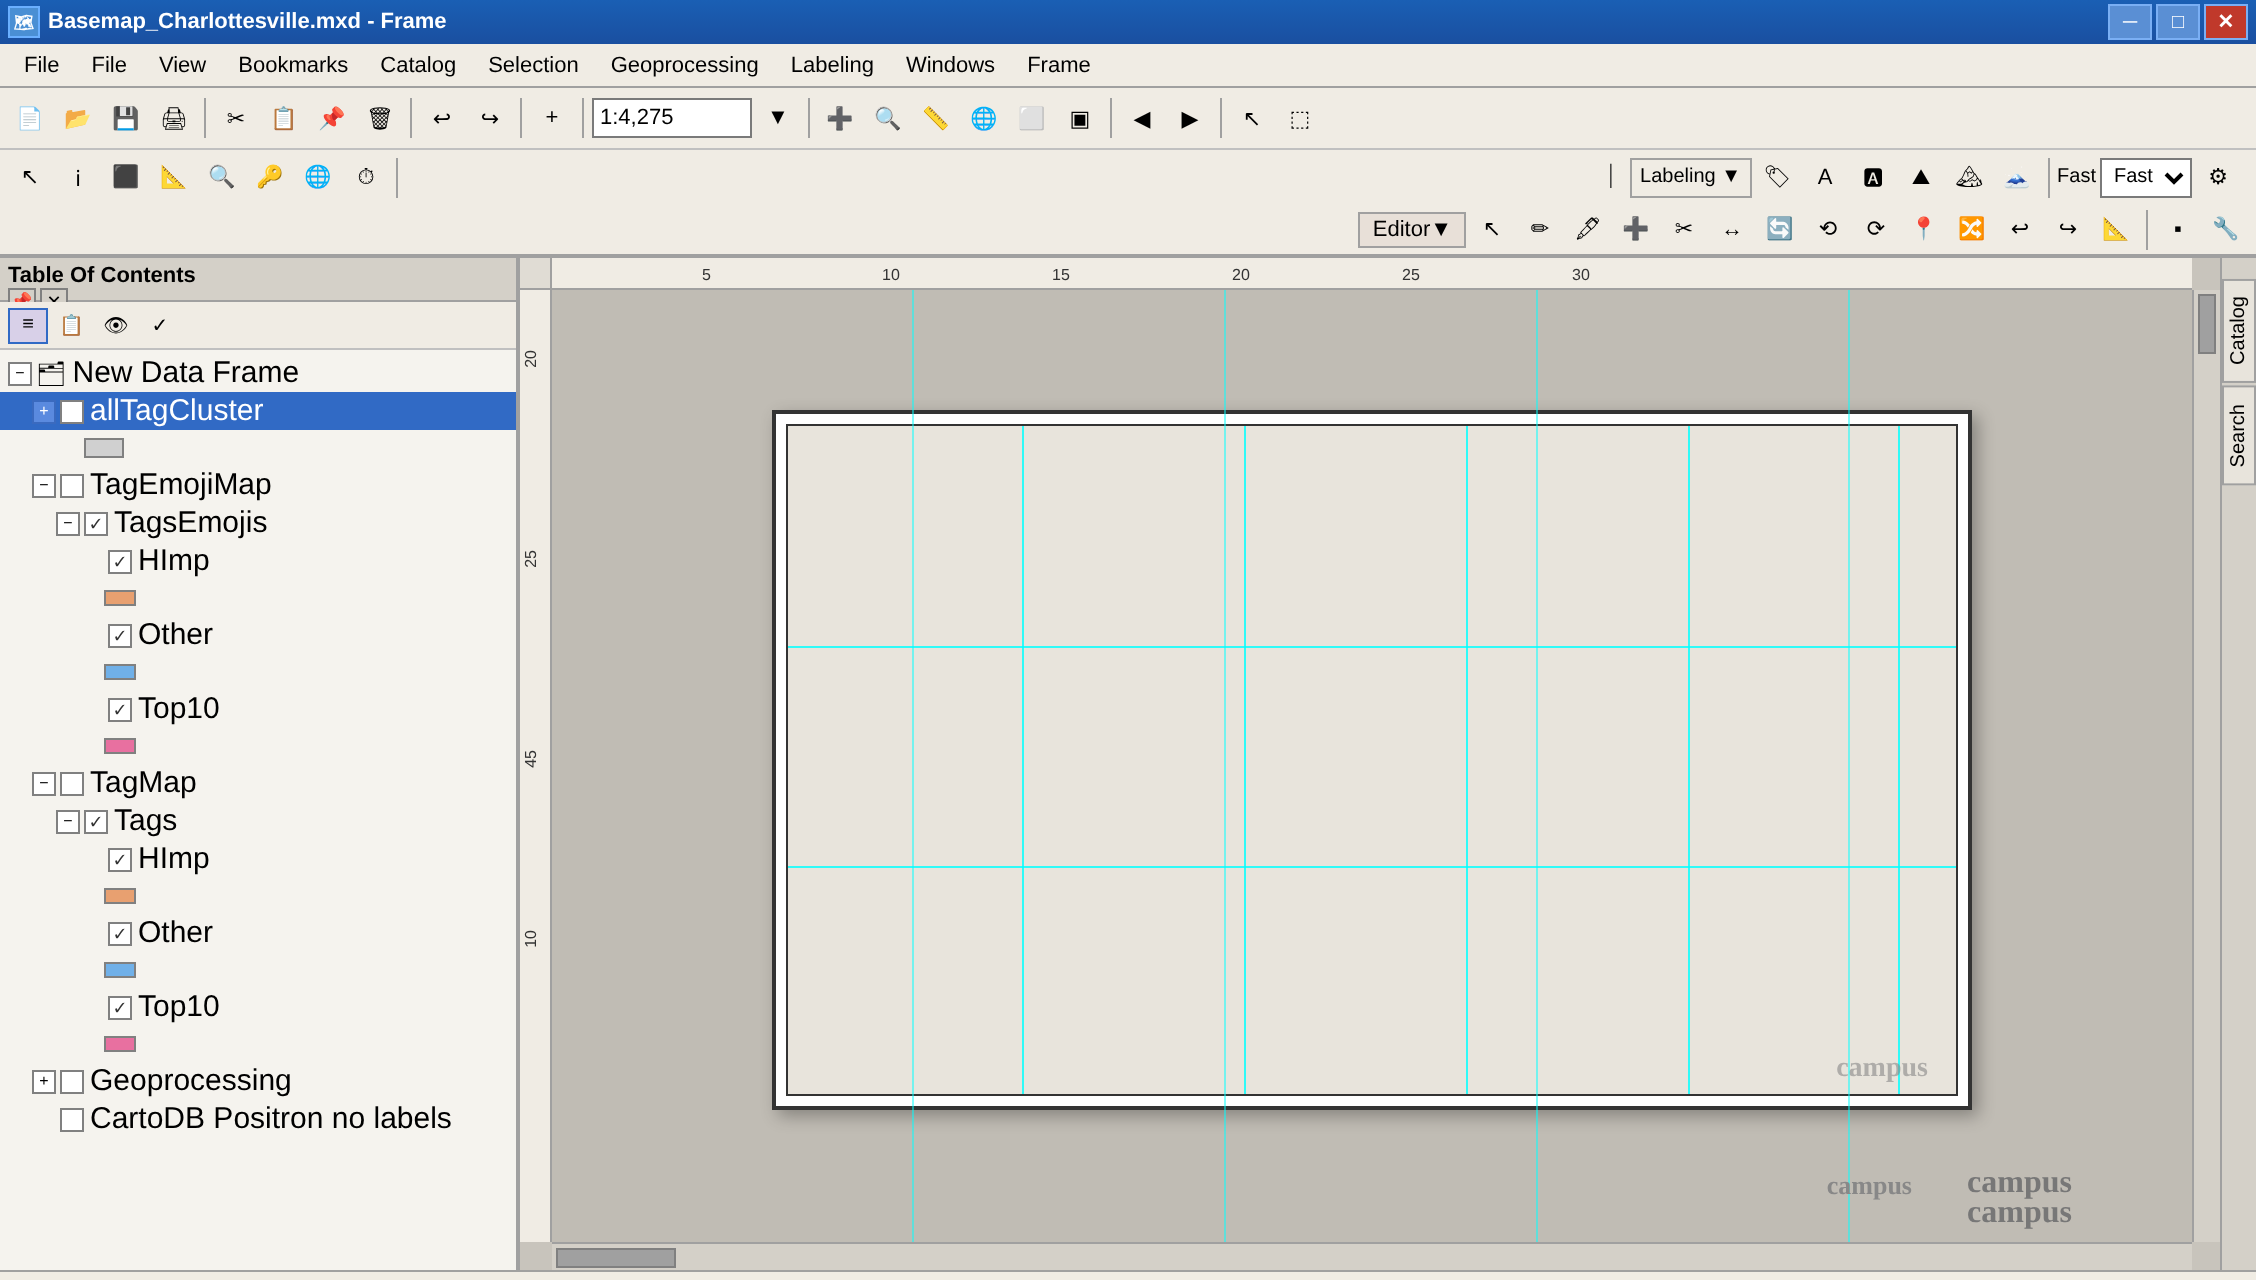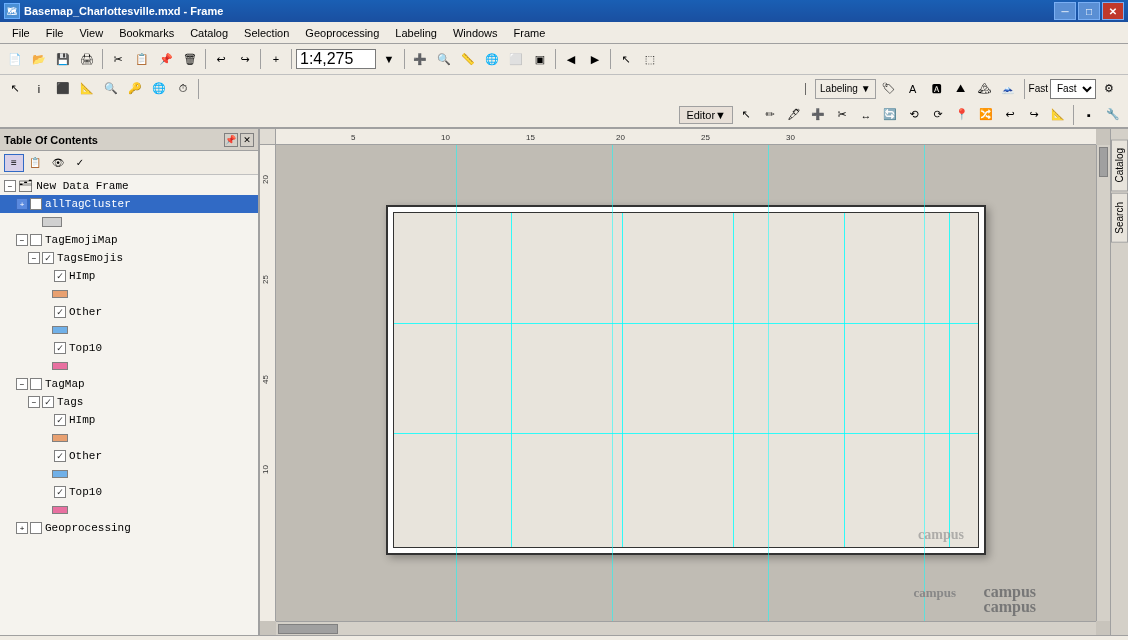--- a/index.html
+++ b/index.html
@@ -61,21 +61,21 @@
       display: flex; align-items: center; justify-content: center;
       cursor: pointer;
       font-size: 11px;
     }
     .tool-separator { width: 1px; height: 20px; background: #a0a0a0; margin: 0 2px; }
     .scale-input {
       width: 80px; height: 20px;
       border: 1px solid #7a7a7a;
       background: white;
       padding: 0 3px;
-      font-size: 16px;
+      font-size: 11px;
     }
     .toolbar-dropdown {
       height: 20px;
       border: 1px solid #7a7a7a;
       background: white;
       font-size: 10px;
       padding: 0 2px;
     }
     .labeling-btn {
       height: 20px;
@@ -118,24 +118,24 @@
       background: #f5f3ee;
       border-right: 2px solid #a0a0a0;
       display: flex;
       flex-direction: column;
       overflow: hidden;
     }
     .toc-header {
       background: #d4d0c8;
       border-bottom: 1px solid #a0a0a0;
       display: flex;
-      align-items: center;
       justify-content: space-between;
       padding: 3px 4px;
       height: 22px;
+      flex-direction: column;
     }
     .toc-title { font-size: 11px; font-weight: bold; }
     .toc-controls { display: flex; gap: 2px; }
     .toc-ctrl-btn { width: 14px; height: 14px; background: #d4d0c8; border: 1px solid #808080; font-size: 9px; display: flex; align-items: center; justify-content: center; cursor: pointer; }
 
     .toc-toolbar {
       display: flex;
       align-items: center;
       padding: 2px 4px;
       gap: 2px;
@@ -198,21 +198,21 @@
     .checkbox.checked::after { content: '✓'; font-size: 9px; color: #333; }
     .layer-swatch {
       width: 20px; height: 10px;
       background: #c0c0c0;
       border: 1px solid #808080;
       margin-right: 3px;
       flex-shrink: 0;
     }
     .layer-swatch.gray { background: #b0b0b0; }
 
-    .toc-label { font-size: 11px; white-space: nowrap; font-family: Liberation Mono, monospace; }
+    .toc-label { font-size: 15px; white-space: nowrap; }
 
     
     .map-area {
       flex: 1;
       background: #c8c4bc;
       position: relative;
       overflow: hidden;
     }
 
     
@@ -576,20 +576,25 @@
       <div class="toc-item toc-indent-4">
         <div class="layer-swatch" style="background:#e870a0; width:16px; height:8px;"></div>
       </div>
 
       <div class="toc-item toc-indent-1">
         <div class="expand-btn">+</div>
         <div class="checkbox"></div>
         <span class="toc-label">Geoprocessing</span>
       </div>
 
+      <div class="toc-item toc-indent-1">
+        <div class="spacer"></div>
+        <div class="checkbox"></div>
+        <span class="toc-label">CartoDB Positron no labels</span>
+      </div>
 
     </div>
   </div>
 
   <div class="map-area">
 
     <div class="ruler-corner"></div>
 
     <div class="ruler-h" style="left:16px;">
       <span class="ruler-tick" style="left:75px;">5</span>

